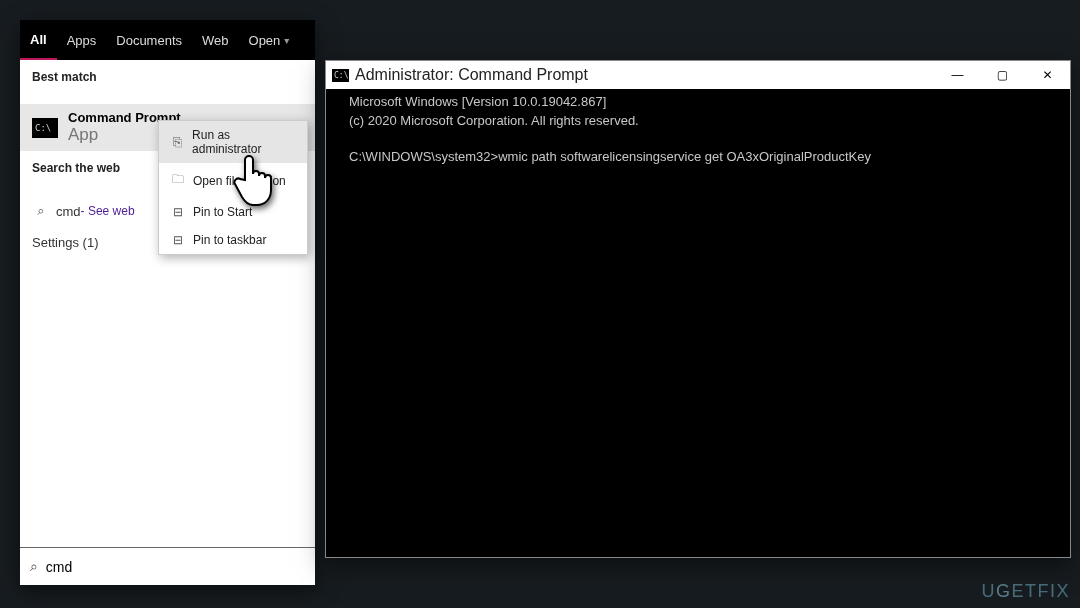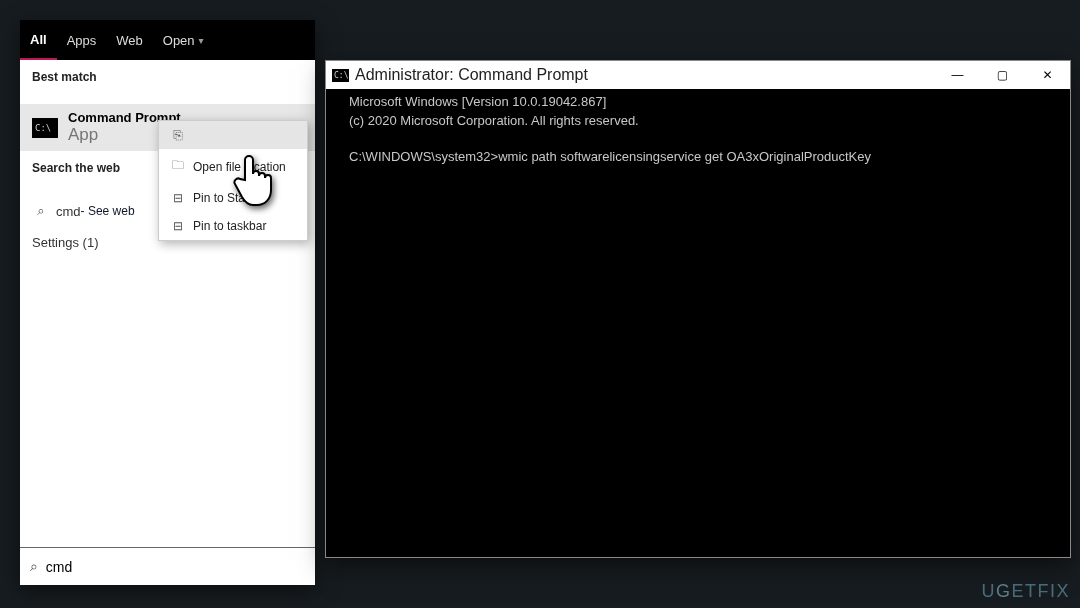--- a/index.html
+++ b/index.html
@@ -61,21 +61,21 @@
   .bm-title { font-size: 13px; color: #000000; font-weight: bold; }
   .bm-sub   { font-size: 17px; color: #767676; }
   .web-row {
     display: flex; align-items: center;
     padding: 8px 12px;
     font-size: 13px;
     color: #333;
     position: relative;
   }
   .web-row .glyph { width: 18px; text-align: center; color: #555; margin-right: 6px; font-size: 13px;}
-  .web-row .muted { color: #0f172a; font-size: 12px; }
+  .web-row .muted { color: #4c1d95; font-size: 12px; }
   .web-row .arrow { position: absolute; right: 12px; color: #555; font-size: 12px;}
   .settings-row { padding: 8px 12px; font-size: 13px; color: #333; }
   .spacer { flex: 1; }
   .search-box {
     height: 38px;
     border-top: 1px solid #666;
     background: #fff;
     display: flex; align-items: center;
     padding: 0 10px;
     font-size: 14px;
@@ -158,20 +158,21 @@
   }
   .watermark .g { color:#89bccf; }
 </style>
 </head>
 <body>
 
 <div class="search-panel">
   <div class="tabs">
     <div class="tab active">All</div>
     <div class="tab">Apps</div>
+    <div class="tab">Documents</div>
     <div class="tab">Web</div>
     <div class="tab">
       <span>Open</span>
       <span class="chev">▾</span>
     </div>
   </div>
 
   <div class="section-header">Best match</div>
 
   <div class="best-match">
@@ -197,20 +198,21 @@
 
   <div class="search-box">
     <span class="glyph">⌕</span>
     <span>cmd</span>
   </div>
 </div>
 
 <div class="ctx-menu">
   <div class="ctx-item hover">
     <span class="gicon">⎘</span>
+    <span>Run as administrator</span>
   </div>
   <div class="ctx-item">
     <span class="gicon">🗀</span>
     <span>Open file location</span>
   </div>
   <div class="ctx-item">
     <span class="gicon">⊟</span>
     <span>Pin to Start</span>
   </div>
   <div class="ctx-item">

